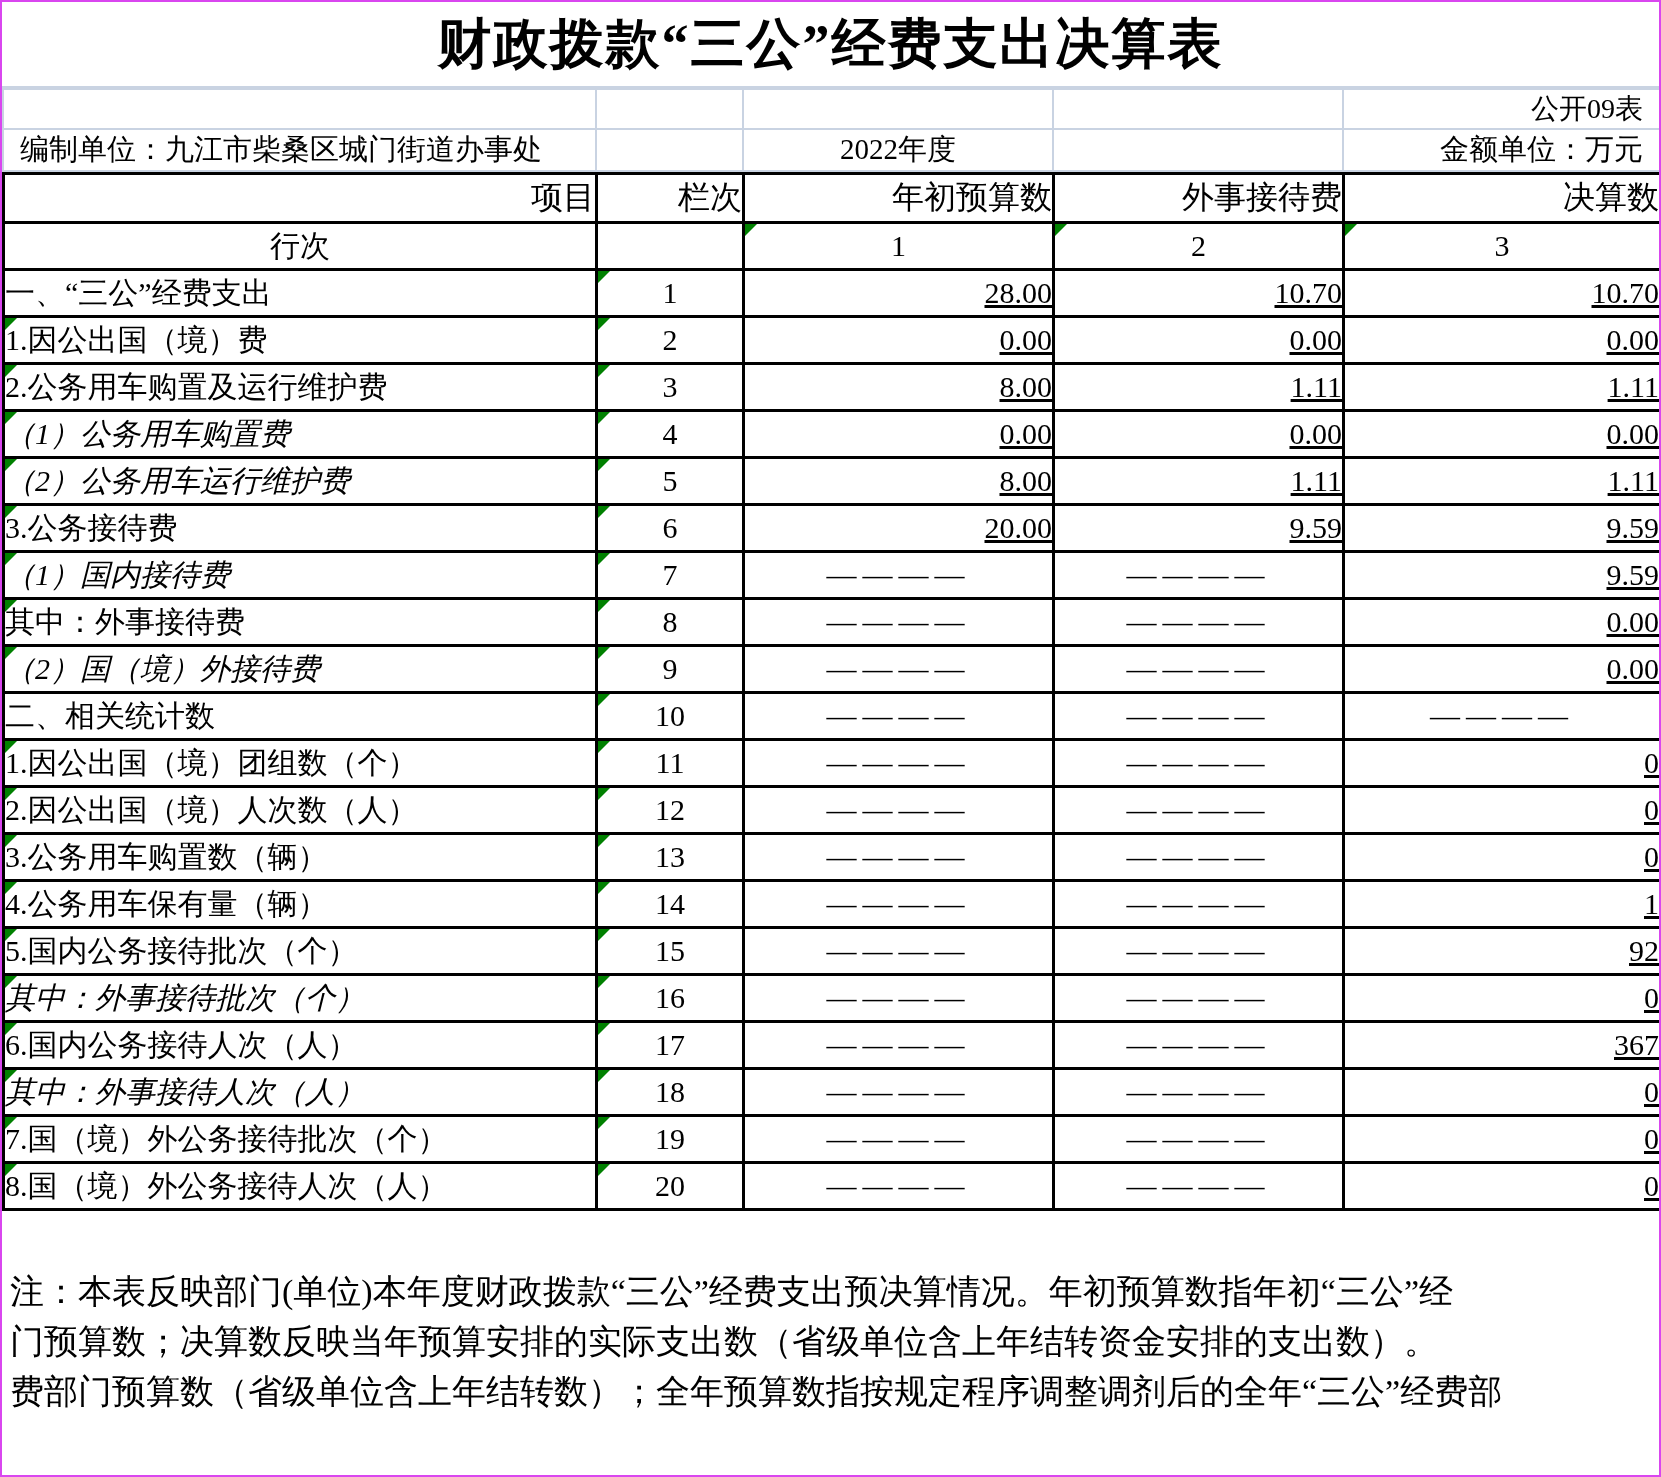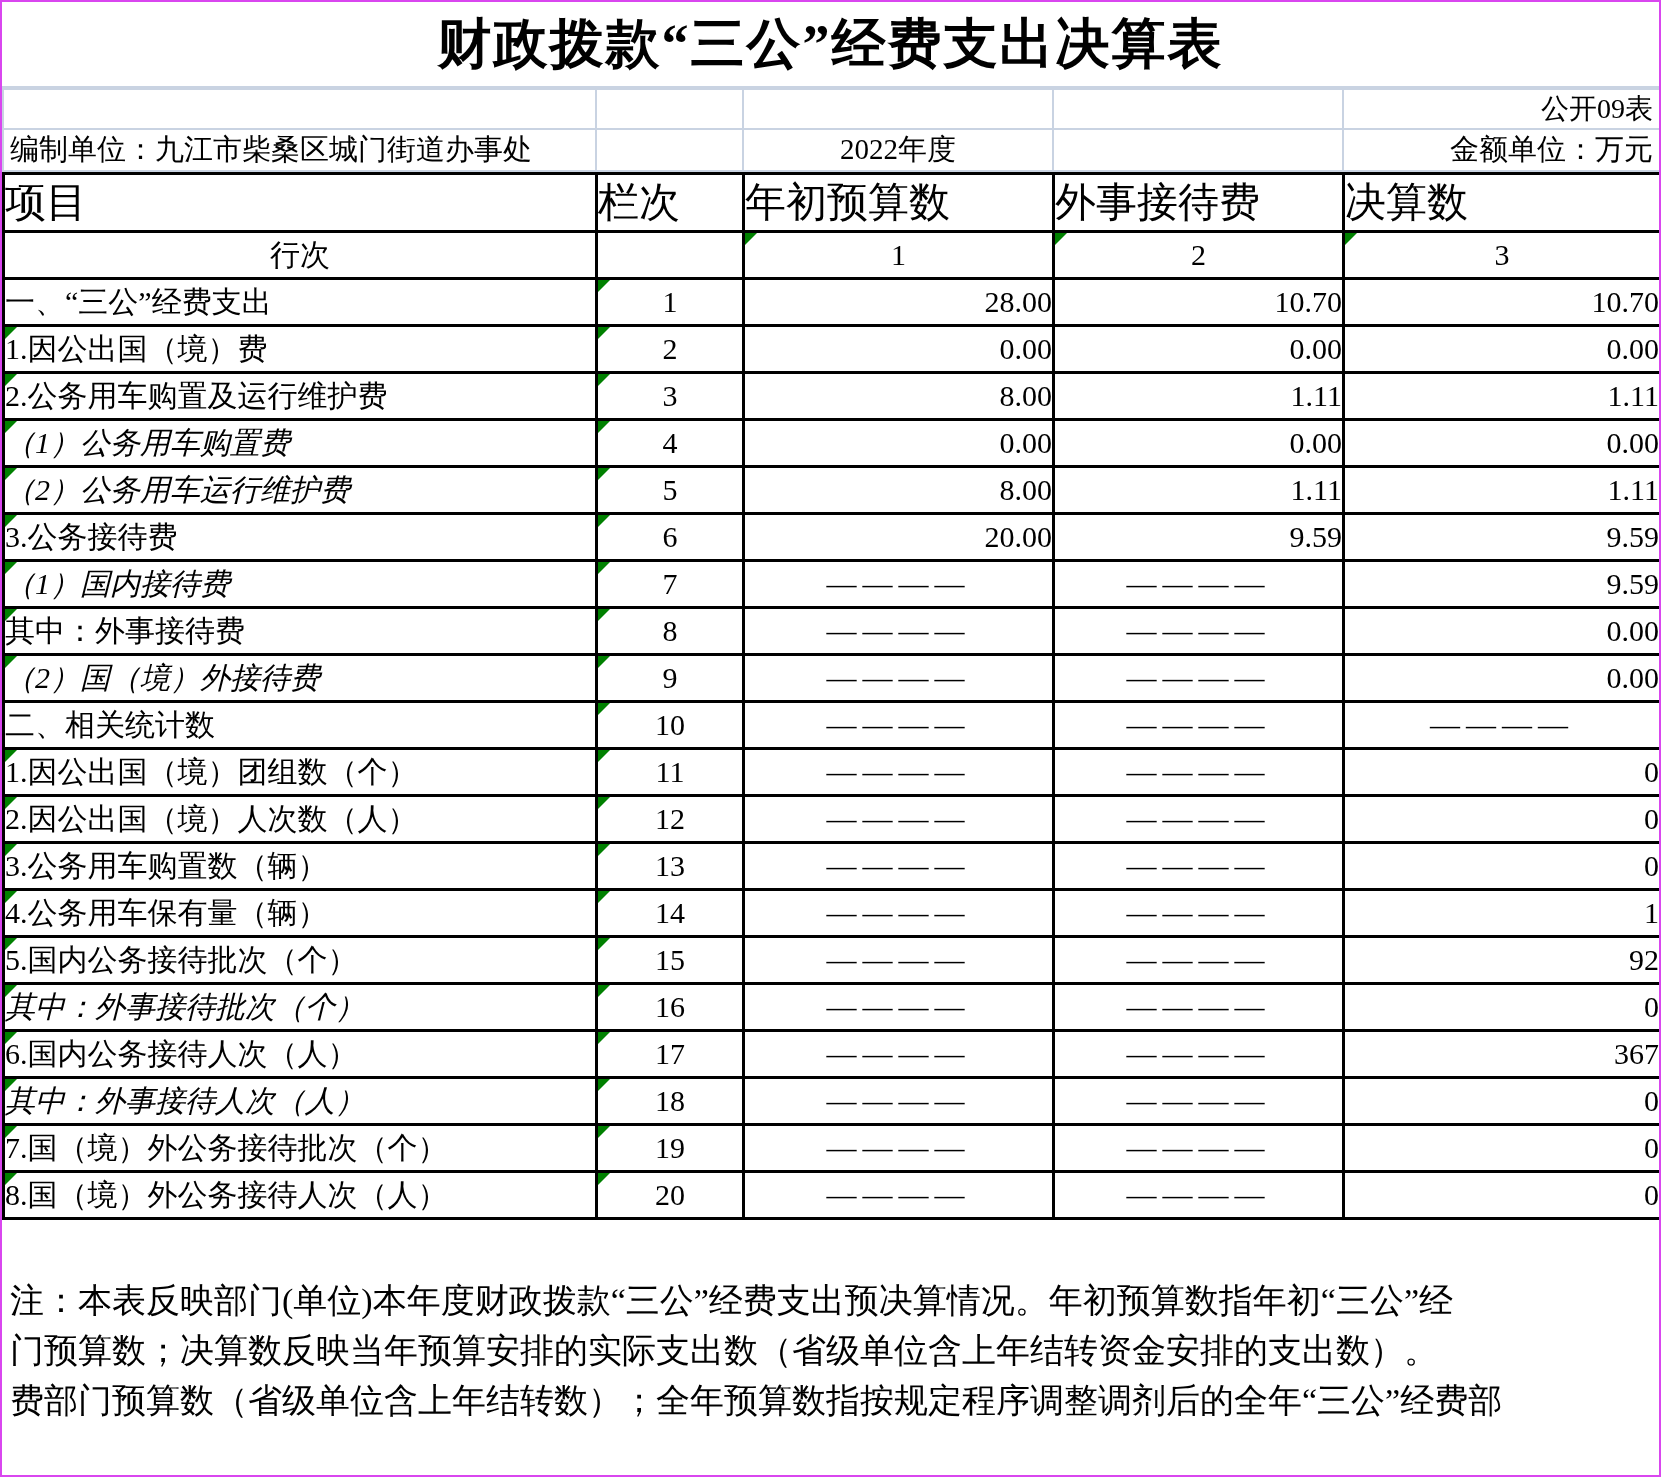--- a/index.html
+++ b/index.html
@@ -6,36 +6,36 @@
   body{width:1661px;font-family:"Liberation Serif","DejaVu Serif",serif;color:#000;}
   .sheet{width:1661px;height:1477px;box-sizing:border-box;border:2px solid #d946ef;background:#fff;overflow:hidden;}
   .title{height:84px;border-bottom:2px solid #c9d3e2;display:flex;align-items:center;justify-content:center;
          font-size:54px;font-weight:bold;letter-spacing:2px;white-space:nowrap;}
   table{border-collapse:collapse;table-layout:fixed;width:1657px;}
   colgroup col:nth-child(1){width:593px;}
   colgroup col:nth-child(2){width:147px;}
   colgroup col:nth-child(3){width:310px;}
   colgroup col:nth-child(4){width:290px;}
   colgroup col:nth-child(5){width:317px;}
-  .info td{border:2px solid #c9d3e2;font-size:29px;padding:0 6px;white-space:nowrap;overflow:hidden;}
+  .info td{border:2px solid #c9d3e2;font-size:29px;padding:0 16px;white-space:nowrap;overflow:hidden;}
   .info tr:nth-child(1){height:36px;}
   .info tr:nth-child(2){height:40px;}
   .info .small{font-size:28px;}
   .right{text-align:right;}
   .ctr{text-align:center;}
   .main td,.main th{border:3px solid #000;font-size:30px;padding:0;vertical-align:middle;
         position:relative;white-space:nowrap;overflow:hidden;font-weight:normal;}
   .main tr{height:47px;}
   .main tr.hdr{height:49px;}
-  .main tr.hdr th{font-size:41px;text-align:left;}
+  .main tr.hdr th{font-size:32px;text-align:right;}
   .ind0{padding-left:6px;}
   .ind1{padding-left:38px;}
   .ind2{padding-left:78px;font-style:italic;}
   .ind3{padding-left:182px;}
-  .num{text-align:right;padding-right:8px;}
+  .num{text-align:right;padding-right:8px;text-decoration:underline;}
   .dash{text-align:center;letter-spacing:6px;}
   .tri{position:absolute;top:0;left:0;width:0;height:0;
        border-top:12px solid #008000;border-right:12px solid transparent;}
   .note{padding:56px 0 0 8px;font-size:34px;line-height:50px;}
   .note div{white-space:nowrap;}
 </style>
 </head>
 <body>
 
 <div class="sheet">

